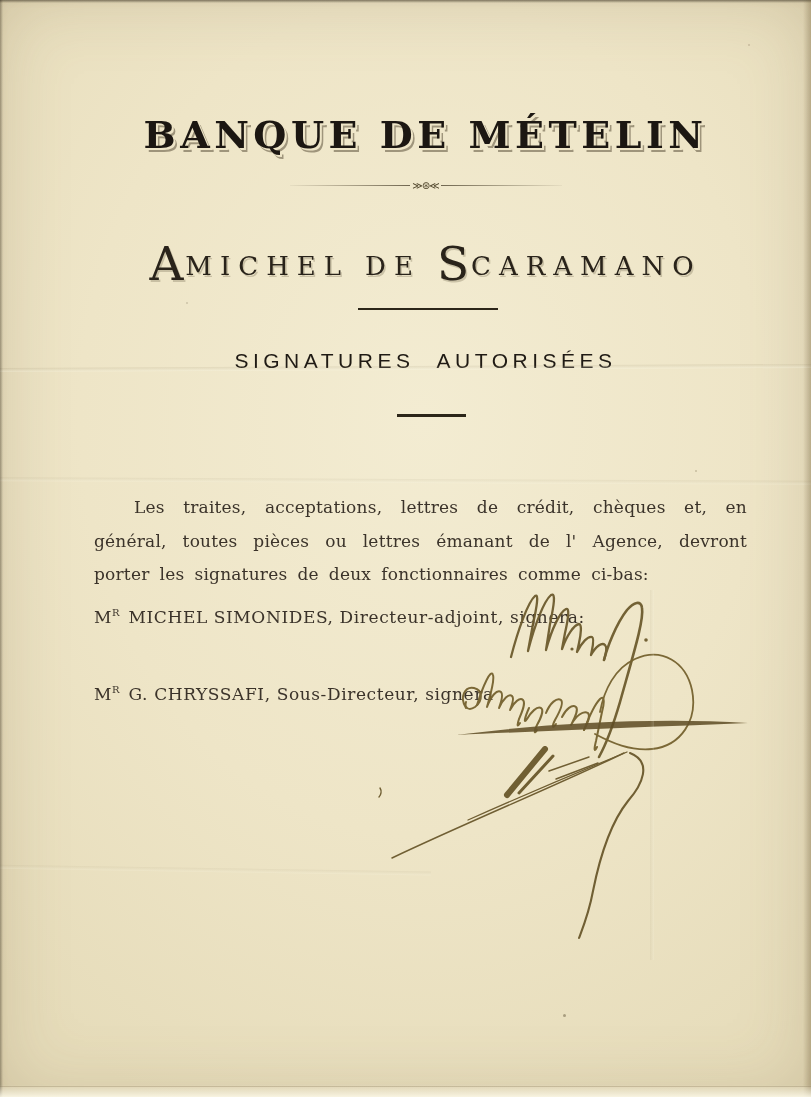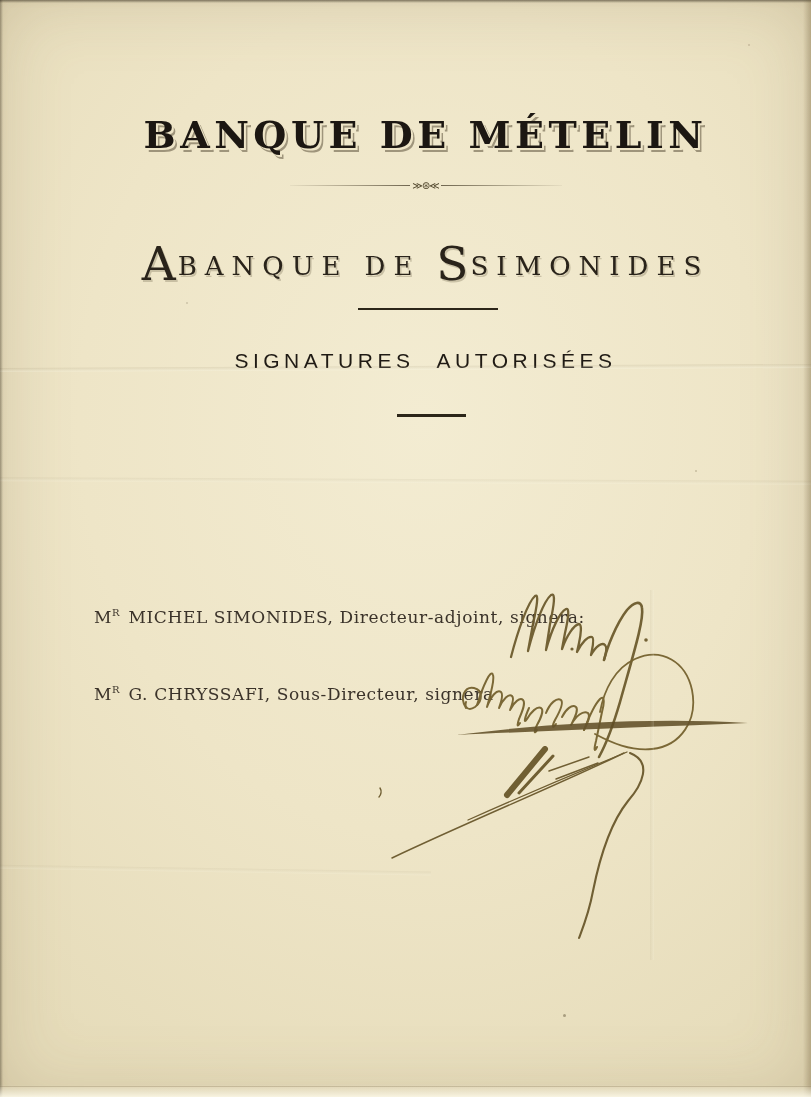--- a/index.html
+++ b/index.html
@@ -118,29 +118,30 @@
 
   <div class="centered ornament">
     <div class="ornament-inner">
       <div class="ornament-line l"></div>
       <span class="ornament-glyph">≫⊛≪</span>
       <div class="ornament-line r"></div>
     </div>
   </div>
 
   <div class="centered agency">
-    <span class="bigcap">A</span><span>BANQUE</span><span class="gap"></span><span>DE</span><span class="gap"></span><span class="bigcap">S</span><span>SIMONIDES</span>
+    <span class="bigcap">A</span><span>MICHEL</span><span class="gap"></span><span>DE</span><span class="gap"></span><span class="bigcap">S</span><span>CARAMANO</span>
   </div>
 
   <div class="rule rule-agency"></div>
 
   <div class="centered sig-heading">SIGNATURES AUTORISÉES</div>
 
   <div class="rule rule-heading"></div>
 
+  <div class="body-par">Les traites, acceptations, lettres de crédit, chèques et, en général, toutes pièces ou lettres émanant de l' Agence, devront porter les signatures de deux fonctionnaires comme ci-bas:</div>
 
   <div class="signatory row-1">
     <span>M</span><span class="sup">R</span><span class="details">MICHEL SIMONIDES, Directeur-adjoint, signera:</span>
   </div>
   <div class="signatory row-2">
     <span>M</span><span class="sup">R</span><span class="details">G. CHRYSSAFI, Sous-Directeur, signera</span>
   </div>
 
   <svg class="sig-overlay" width="811" height="1097" viewBox="0 0 811 1097">
 

